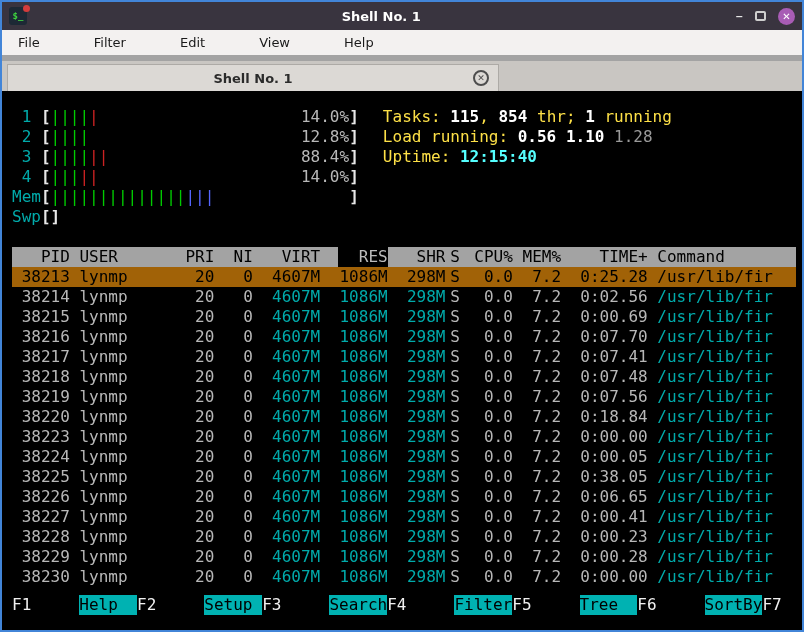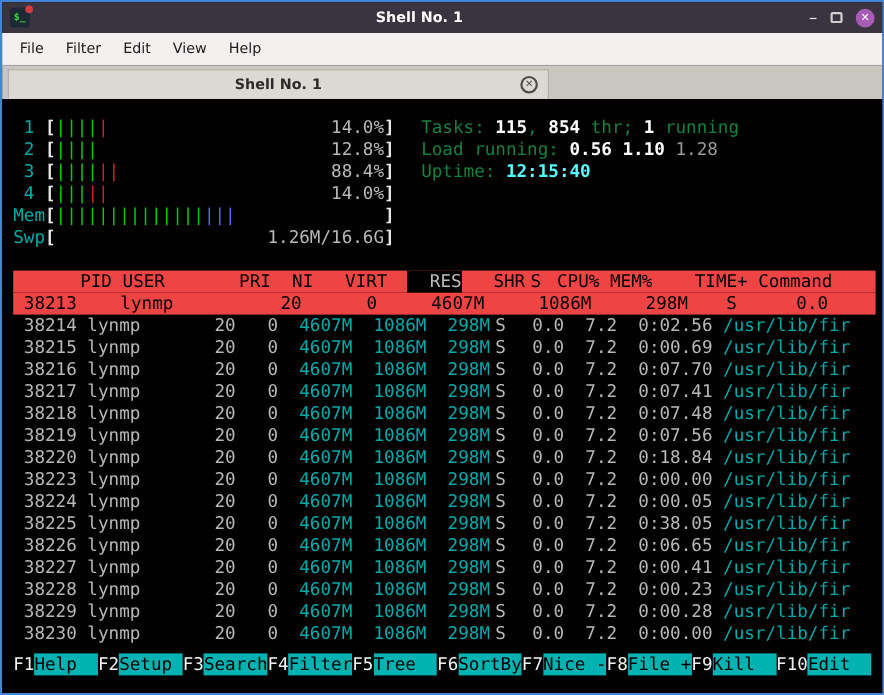--- a/index.html
+++ b/index.html
@@ -35,22 +35,22 @@
   .controls { display:flex; align-items:center; gap:12px; }
   .ctrl-min { color:#e6e6e6; font-size:15px; line-height:10px; }
   .ctrl-max { width:11px; height:10px; border:2px solid #cfcfcf; border-radius:2px; }
   .ctrl-close {
     width:17px; height:17px; border-radius:50%; background:#a85cb5;
     color:#fff; font-size:10px; display:flex; align-items:center; justify-content:center;
   }
 
   
   .menubar {
-    flex:0 0 30px; background:#f3f1f0; border-bottom:1px solid #a3a3a3;
-    display:flex; align-items:center; padding-left:6px;
+    flex:0 0 30px; background:#f3f1f0; border-bottom:6px solid #a3a3a3;
+    display:flex; align-items:center; padding-left:6px;gap:34px;
   }
   .menu-item { padding:5px 10px; font-size:13px; color:#1a1a1a; }
 
   
   .tabbar {
     flex:0 0 30px; background:#c9c6c2;
     display:flex; align-items:stretch; padding:3px 5px 0 5px;
   }
   .tab {
     width:492px; background:#dcd9d5; border:1px solid #adaaa6; border-bottom:none;
@@ -79,51 +79,51 @@
   .bracket { color:#e8e8e8; font-weight:bold; }
   .meter-inner { display:inline-flex; width:31ch; justify-content:space-between; }
   .meter-bars { white-space:pre; }
   .bar-green { color:#00cc00; }
   .bar-red { color:#cc2222; }
   .bar-blue { color:#5566ff; }
   .meter-value { color:#b8b8b8; }
 
   .sysinfo { margin-left:2.5ch; }
   .info-line { height:20px; white-space:pre; }
-  .seg-lbl { color:#15803d;text-align:center; }
+  .seg-lbl { color:#fde047;text-align:center; }
   .seg-val { color:#ffffff; font-weight:bold; }
   .seg-dim { color:#9a9a9a; }
   .seg-up  { color:#55ffff; font-weight:bold; }
 
   .blank-line { height:20px; }
 
   
   .proc-table { width:100%; }
   .prow {
     display:grid; height:20px; white-space:pre;
     grid-template-columns:6ch 11ch 4ch 4ch 7ch 7ch 6ch 2ch 5ch 5ch 9ch 1fr;
   }
-  .prow.header { background:#ef4444;padding-left:32px; }
+  .prow.header { background:#a3a3a3; }
   .prow.header .cell { color:#000; }
   .prow.header .sort-col { background:#000; color:#bcbcbc;margin-left:18px; }
   .cell { overflow:hidden; }
   .c-pid,.c-pri,.c-ni,.c-virt,.c-res,.c-shr,.c-cpu,.c-mem,.c-time { text-align:right; }
   .c-user { padding-left:1ch; }
   .c-s { text-align:center; }
   .c-cmd { padding-left:1ch; }
   .prow:not(.header) .c-virt,
   .prow:not(.header) .c-res,
   .prow:not(.header) .c-shr,
   .prow:not(.header) .c-cmd { color:#00aaaa; }
-  .prow.selected { background:#ef4444;gap:30px; }
+  .prow.selected { background:#a16207; }
   .prow.selected .cell { color:#000 !important; }
 
   
   .fkey-bar { display:flex; height:20px; margin-top:8px; }
-  .fkey-item { display:flex; }
+  .fkey-item { display:flex;gap:48px; }
   .fk { color:#f0f0f0; }
   .fl { display:inline-block; width:6ch; background:#00b2b2; color:#000; white-space:pre; overflow:hidden; }
 </style>
 </head>
 <body>
 
 <div class="window">
 
   <div class="titlebar">
     <div class="app-icon">$_</div>
@@ -151,21 +151,21 @@
   </div>
 
   <div class="terminal">
     <div class="top-area">
       <div class="meters" id="meters">
           <div class="meter-line"><span class="meter-label cpu">1</span><span class="bracket">[</span><span class="meter-inner"><span class="meter-bars"><span class="bar-green">||||</span><span class="bar-red">|</span></span><span class="meter-value">14.0%</span></span><span class="bracket">]</span></div>
           <div class="meter-line"><span class="meter-label cpu">2</span><span class="bracket">[</span><span class="meter-inner"><span class="meter-bars"><span class="bar-green">||||</span></span><span class="meter-value">12.8%</span></span><span class="bracket">]</span></div>
           <div class="meter-line"><span class="meter-label cpu">3</span><span class="bracket">[</span><span class="meter-inner"><span class="meter-bars"><span class="bar-green">||||</span><span class="bar-red">||</span></span><span class="meter-value">88.4%</span></span><span class="bracket">]</span></div>
           <div class="meter-line"><span class="meter-label cpu">4</span><span class="bracket">[</span><span class="meter-inner"><span class="meter-bars"><span class="bar-green">|||</span><span class="bar-red">||</span></span><span class="meter-value">14.0%</span></span><span class="bracket">]</span></div>
           <div class="meter-line"><span class="meter-label">Mem</span><span class="bracket">[</span><span class="meter-inner"><span class="meter-bars"><span class="bar-green">||||||||||||||</span><span class="bar-blue">|||</span></span></span><span class="bracket">]</span></div>
-          <div class="meter-line"><span class="meter-label">Swp</span><span class="bracket">[</span><span class="meter-inner"><span class="meter-bars"></span><span class="meter-value">1.26M/16.6G</span></span><span class="bracket">]</span></div>
+          <div class="meter-line"><span class="meter-label">Swp</span><span class="bracket">[</span><span class="bracket">]</span></div>
         </div>
       <div class="sysinfo" id="sysinfo">
           <div class="info-line"><span class="seg-lbl">Tasks: </span><span class="seg-val">115</span><span class="seg-lbl">, </span><span class="seg-val">854</span><span class="seg-lbl"> thr; </span><span class="seg-val">1</span><span class="seg-lbl"> running</span></div>
           <div class="info-line"><span class="seg-lbl">Load running: </span><span class="seg-val">0.56</span><span class="seg-lbl"> </span><span class="seg-val">1.10</span><span class="seg-lbl"> </span><span class="seg-dim">1.28</span></div>
           <div class="info-line"><span class="seg-lbl">Uptime: </span><span class="seg-up">12:15:40</span></div>
         </div>
     </div>
     <div class="blank-line"></div>
     <div class="proc-table" id="proc-table">
         <div class="prow header"><span class="cell c-pid">PID</span><span class="cell c-user">USER</span><span class="cell c-pri">PRI</span><span class="cell c-ni">NI</span><span class="cell c-virt">VIRT</span><span class="cell c-res sort-col">RES</span><span class="cell c-shr">SHR</span><span class="cell c-s">S</span><span class="cell c-cpu">CPU%</span><span class="cell c-mem">MEM%</span><span class="cell c-time">TIME+</span><span class="cell c-cmd">Command</span></div>

